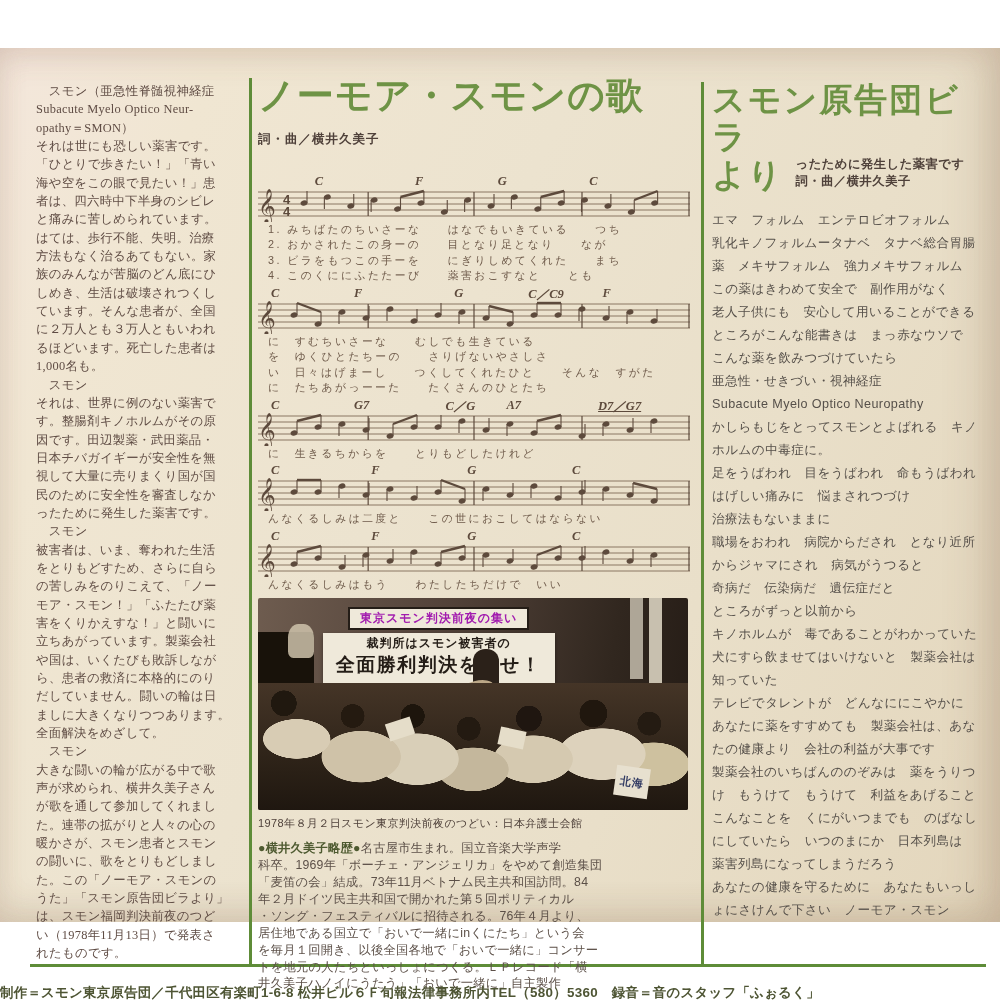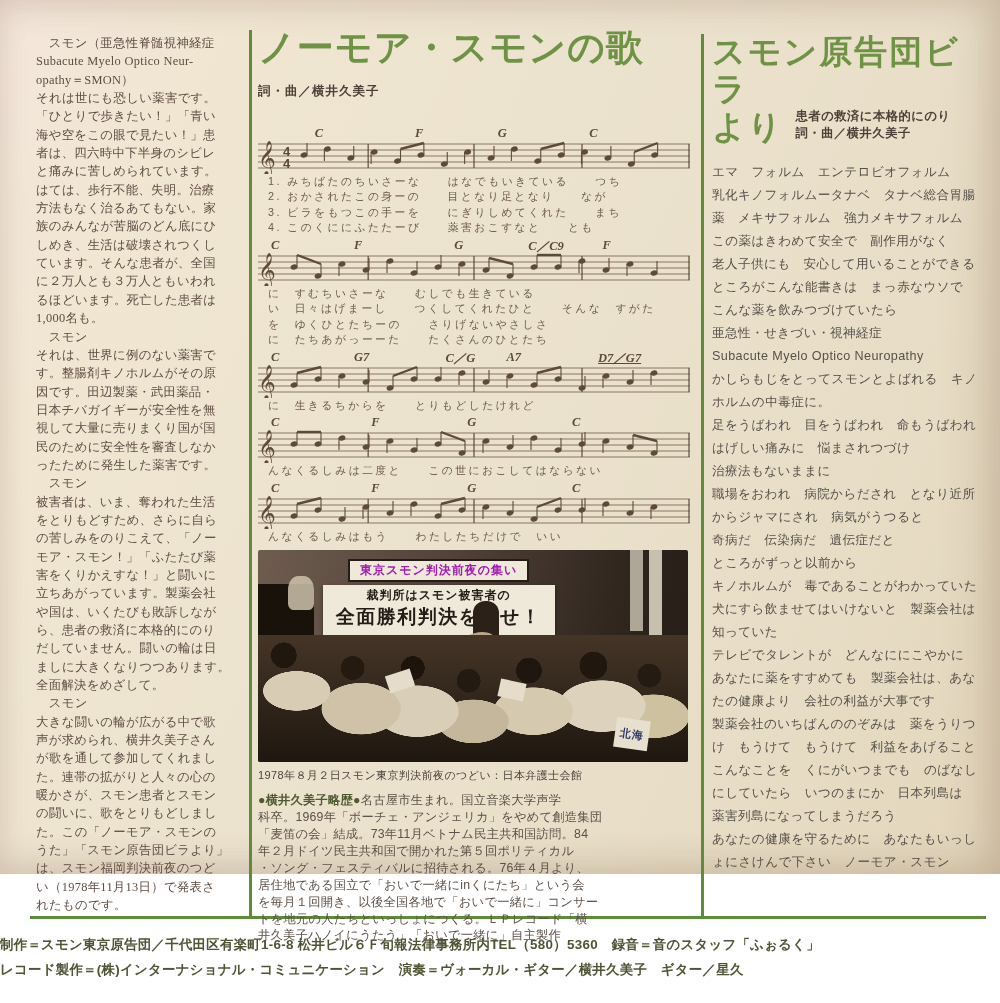--- a/index.html
+++ b/index.html
@@ -1,20 +1,20 @@
 <!DOCTYPE html>
 <html><head>
 <meta charset="utf-8">
 <style>
   html,body{margin:0;padding:0;}
   body{width:1000px;height:1003px;overflow:hidden;
        font-family:"Liberation Sans","DejaVu Sans",sans-serif;}
   .page{position:relative;width:1000px;height:874px;
     background:linear-gradient(115deg,#f4e7dc 0%,#f0e6d2 16%,#ece3cf 42%,#e9dfc9 68%,#e3d6bc 100%);
-    box-shadow:inset -20px 0 40px rgba(120,90,60,.16), inset 0 -14px 30px rgba(120,90,60,.10), inset 0 10px 24px rgba(200,150,140,.12);}
+    box-shadow:inset -20px 0 40px rgba(120,90,60,.16), inset 0 -14px 30px rgba(120,90,60,.10), inset 0 10px 24px rgba(200,150,140,.12);margin-top:48px;}
   
   .vrule{position:absolute;width:2.5px;background:#5e8c38;}
   .vrule.r1{left:249px;top:30px;height:888px;}
   .vrule.r2{left:701px;top:34px;height:884px;}
   .hrule{position:absolute;left:30px;top:916px;width:956px;height:3px;background:#5e8c38;}
   
   .leftcol{position:absolute;left:36px;top:34px;width:212px;
     font-family:"Liberation Serif","DejaVu Serif",serif;
     font-size:12.4px;line-height:18.35px;letter-spacing:.3px;
     color:#5f4c44;white-space:pre-line;}
@@ -262,22 +262,22 @@
               <ellipse cx="324" cy="9" rx="3.5" ry="2.6" transform="rotate(-18 324 9)" fill="#5d4a3c"></ellipse>
               <line x1="321" y1="9" x2="321" y2="21" stroke="#5d4a3c" stroke-width="1.1"></line>
               <ellipse cx="348" cy="18" rx="3.5" ry="2.6" transform="rotate(-18 348 18)" fill="#5d4a3c"></ellipse>
               <line x1="351" y1="18" x2="351" y2="6" stroke="#5d4a3c" stroke-width="1.1"></line>
               <ellipse cx="372" cy="12" rx="3.5" ry="2.6" transform="rotate(-18 372 12)" fill="#5d4a3c"></ellipse>
               <line x1="369" y1="12" x2="369" y2="24" stroke="#5d4a3c" stroke-width="1.1"></line>
               <ellipse cx="396" cy="21" rx="3.5" ry="2.6" transform="rotate(-18 396 21)" fill="#5d4a3c"></ellipse>
               <line x1="399" y1="21" x2="399" y2="9" stroke="#5d4a3c" stroke-width="1.1"></line>
             </svg></div>
           <div class="lyric-row">に　すむちいさーな　　むしでも生きている</div>
+          <div class="lyric-row">を　ゆくひとたちーの　　さりげないやさしさ</div>
           <div class="lyric-row">い　日々はげまーし　　つくしてくれたひと　　そんな　すがた</div>
-          <div class="lyric-row">を　ゆくひとたちーの　　さりげないやさしさ</div>
           <div class="lyric-row">に　たちあがっーーた　　たくさんのひとたち</div>
         </div>
         <div class="staff-block">
           <div class="chord-row">
             <span class="chord" style="left: 3%;">C</span>
             <span class="chord" style="left: 22%;">G7</span>
             <span class="chord" style="left: 43%;">C／G</span>
             <span class="chord" style="left: 57%;">A7</span>
             <span class="chord" style="left: 78%; text-decoration: underline;">D7／G7</span>
           </div>
@@ -474,21 +474,21 @@
 を毎月１回開き、以後全国各地で「おいで一緒に」コンサー
 トを地元の人たちといっしょにつくる。ＬＰレコード「横
 井久美子ハノイにうたう」「おいで一緒に」自主製作</span></div>
   </div>
 
   <div class="rightcol">
     <div class="right-title">スモン原告団ビラ</div>
     <div class="right-title-row">
       <div class="right-title">より</div>
       <div class="right-subs">
-        <div>患者の救済に本格的にのり</div>
+        <div>ったために発生した薬害です</div>
         <div>詞・曲／横井久美子</div>
       </div>
     </div>
     <div class="right-lyrics">エマ　フォルム　エンテロビオフォルム
 乳化キノフォルムータナベ　タナベ総合胃腸
 薬　メキサフォルム　強力メキサフォルム
 この薬はきわめて安全で　副作用がなく
 老人子供にも　安心して用いることができる
 ところがこんな能書きは　まっ赤なウソで
 こんな薬を飲みつづけていたら

